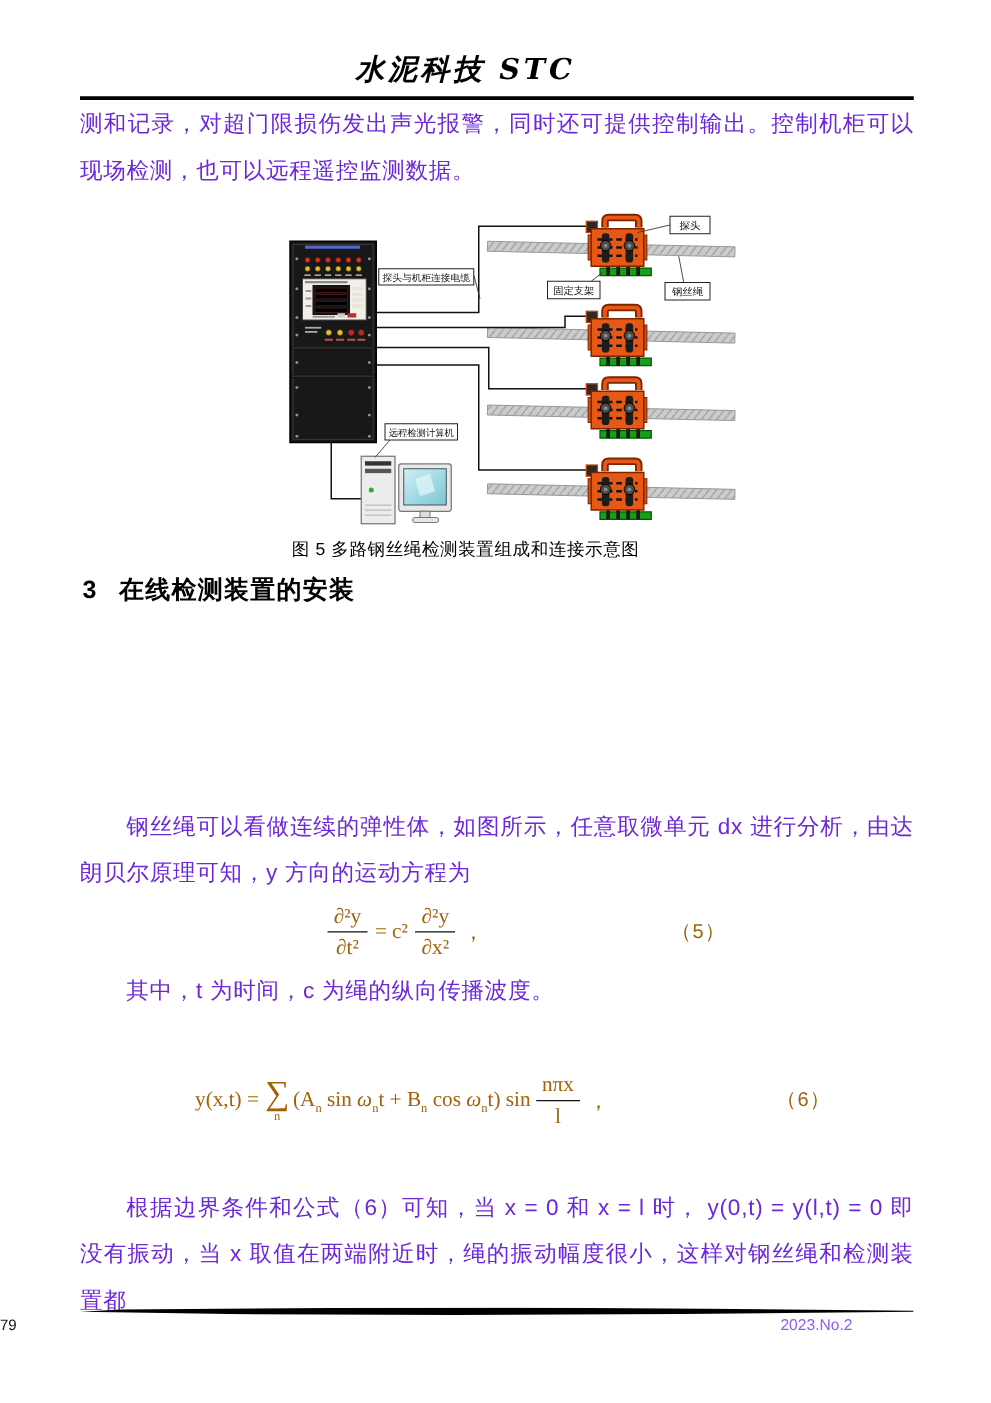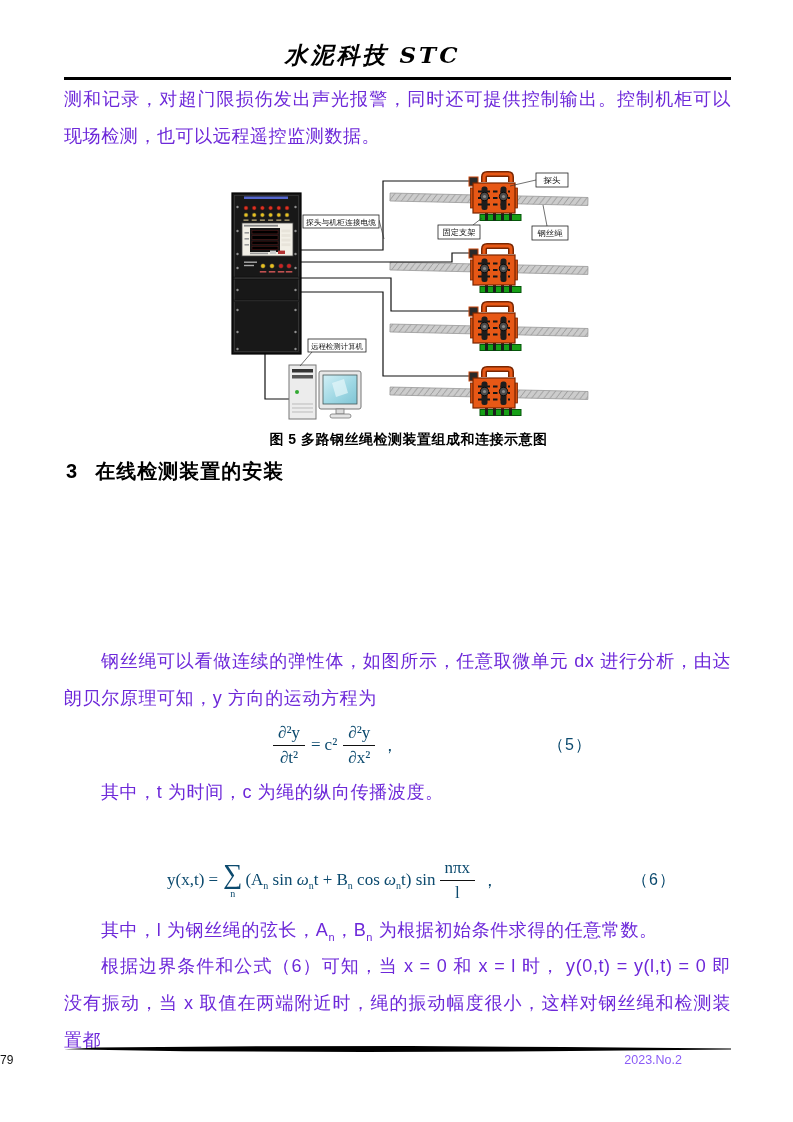--- a/index.html
+++ b/index.html
@@ -8,25 +8,25 @@
   .journal-title{position:absolute;top:40px;left:0;width:100%;text-align:center;
         font-family:"DejaVu Serif","Liberation Serif",serif;font-style:italic;font-weight:bold;
         font-size:23px;letter-spacing:3px;}
   .header-rule{position:absolute;top:77px;left:64px;width:667px;height:2.5px;background:#000;}
   .para{position:absolute;left:64px;width:667px;font-size:18px;line-height:37px;
         letter-spacing:0.6px;text-align:justify;text-justify:inter-character;text-align-last:left;color:#6d28d9;}
   .indent{text-indent:37px;}
   .para sub{font-size:11px;line-height:0;}
   .fig-svg{position:absolute;left:176px;top:160px;}
   .fig-caption{position:absolute;top:431px;left:0;width:100%;text-align:center;
-        font-size:14px;font-weight:bold;letter-spacing:0.5px;padding-left:36px;}
+        font-size:14px;font-weight:normal;letter-spacing:0.5px;}
   .sec-heading{position:absolute;top:458px;left:66px;font-size:20px;font-weight:bold;letter-spacing:1px;}
   .sec-num{margin-right:17px;}
-  .eqrow{position:absolute;left:79px;width:667px;display:flex;align-items:center;
-        font-family:"Liberation Serif","DejaVu Serif",serif;font-size:17px;color:#0c4a6e;text-align:center;}
+  .eqrow{position:absolute;left:68px;width:667px;display:flex;align-items:center;
+        font-family:"Liberation Serif","DejaVu Serif",serif;font-size:17px;color:#a16207;text-align:center;}
   .eq5{top:714px;height:62px;}
   .eq6{top:848px;height:64px;}
   .eq5 .eqbody{margin-left:190px;display:inline-flex;align-items:center;}
   .eq6 .eqbody{margin-left:86px;display:inline-flex;align-items:center;}
   .frac{display:inline-flex;flex-direction:column;align-items:center;margin:0 4px;line-height:1.25;}
   .frac .fn{padding:0 5px 1px;border-bottom:1.3px solid #111;}
   .frac .fd{padding-top:1px;}
   .eqtok{margin:0 2px;}
   .sigma{display:inline-flex;flex-direction:column;align-items:center;margin:0 3px;line-height:1;}
   .sigma .sg{font-size:27px;}
@@ -350,20 +350,19 @@
       <span><span>(A</span><sub>n</sub><span> sin </span><span class="om">ω</span><sub>n</sub><span>t + B</span><sub>n</sub><span> cos </span><span class="om">ω</span><sub>n</sub><span>t) sin</span></span>
       <span class="frac">
         <span class="fn">nπx</span>
           <span class="fd">l</span>
       </span>
       <span class="eqtok">，</span>
     </span>
     <span class="eqnum">（6）</span>
   </div>
 
-  <div class="para indent" style="top:912px;"><span>其中，l 为钢丝绳的弦长，A</span><sub>n</sub><span>，B</span><sub>n</sub><span> 为根据初始条件求得的任意常数。</span></div>
   <div class="para indent" style="top:948px;">根据边界条件和公式（6）可知，当 x = 0 和 x = l 时， y(0,t) = y(l,t) = 0 即没有振动，当 x 取值在两端附近时，绳的振动幅度很小，这样对钢丝绳和检测装置都</div>
 
   <div class="footer-rule"></div>
   <div class="footer-page">79</div>
   <div class="footer-issue">2023.No.2</div>
 
 </div>
 
 </body></html>

